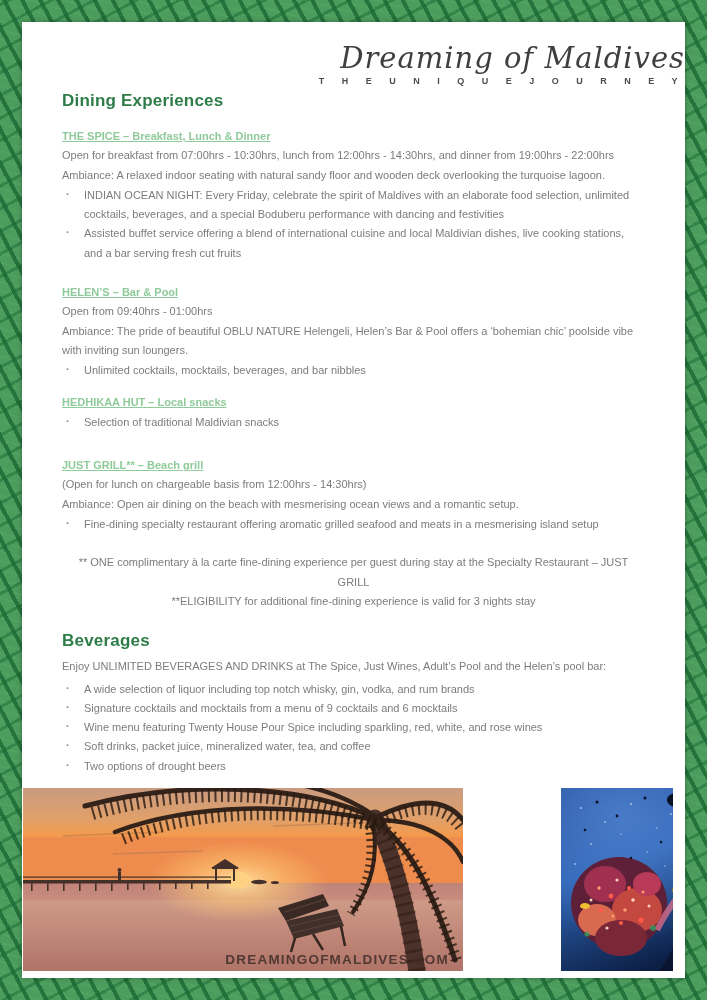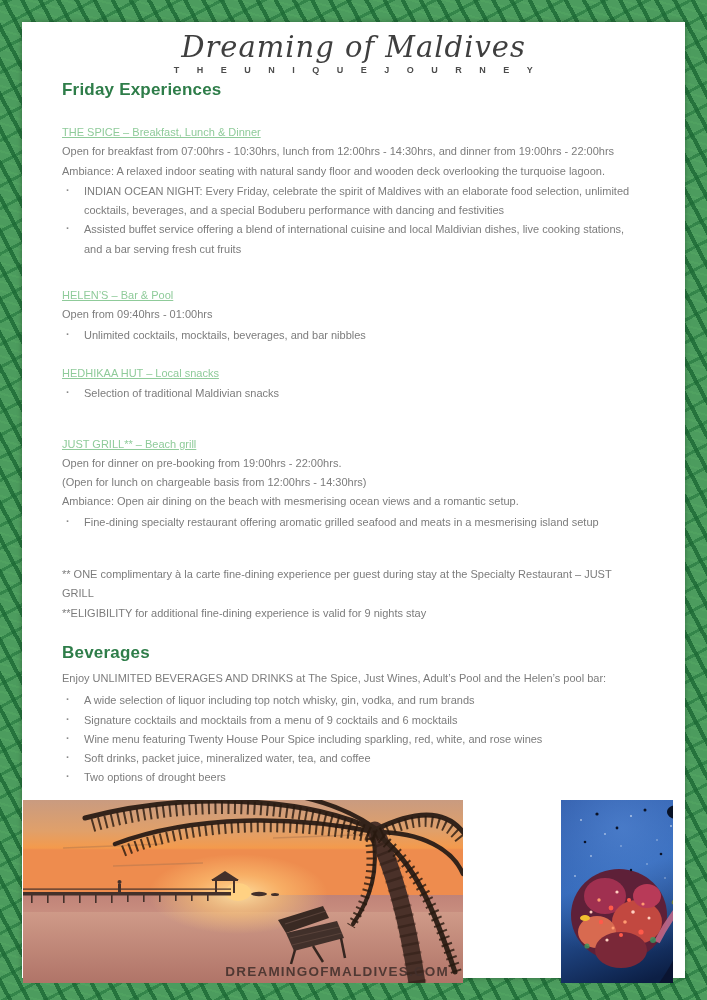--- a/index.html
+++ b/index.html
@@ -9,50 +9,50 @@
     background-color:#4c9c5e;
     background-image:
       repeating-linear-gradient(62deg, rgba(27,104,52,0) 0 7px, rgba(27,104,52,.8) 7px 11px, rgba(27,104,52,0) 11px 16px),
       repeating-linear-gradient(-28deg, rgba(30,112,56,0) 0 9px, rgba(30,112,56,.55) 9px 12px, rgba(30,112,56,0) 12px 20px),
       repeating-linear-gradient(15deg, rgba(86,170,100,.4) 0 2px, transparent 2px 9px);
   }
   .page{
     position:absolute;left:22px;top:22px;width:663px;height:956px;
     background:#ffffff;box-shadow:0 0 5px rgba(0,0,0,.3);
   }
-  .logo-wrap{text-align:center;margin-top:9px;}
+  .logo-wrap{text-align:right;margin-top:20px;}
   .logo-script{
     font-family:"DejaVu Serif",serif;font-style:italic;
     font-size:29px;line-height:32px;color:#3f3f3f;letter-spacing:1px;
   }
   .logo-tagline{
     font-size:9px;line-height:12px;color:#4d4d4d;letter-spacing:7.5px;
     font-weight:bold;margin-top:1px;padding-left:7px;
   }
   .content{padding:0 40px;color:#7c7c7c;font-size:11px;line-height:19.3px;}
   .section-title{
     font-size:17px;line-height:20px;font-weight:bold;color:#2e7d49;
     margin:4px 0 0 0;letter-spacing:.2px;
   }
   .venue{margin-top:18px;}
   .venue.mt-a{margin-top:16px;}
   .venue.mt-b{margin-top:20px;}
   .venue.mt-c{margin-top:12px;}
   .venue.mt-d{margin-top:24px;}
   .venue-heading{
-    color:#8fcb9a;font-weight:normal;text-decoration:underline;
-    display:inline-block;cursor:pointer;margin-top:7px;
+    color:#8fcb9a;font-weight:bold;text-decoration:underline;
+    display:inline-block;cursor:pointer;
   }
   .venue p{margin:0;}
   ul.bullets{list-style:none;margin:1px 0 0 0;padding:0;}
   ul.bullets li{position:relative;padding-left:22px;}
   ul.bullets li::before{
     content:"·";position:absolute;left:4px;top:-1px;font-weight:bold;color:#8a8a8a;
   }
-  .notes{margin-top:33px;}
+  .notes{margin-top:19px;text-align:center;}
   .notes p{margin:0;}
   .bev-title{margin-top:20px;}
   .bev-intro{margin:6px 0 0 0;}
   .bev-bullets{margin-top:3px !important;}
   .photos{
     display:flex;gap:8px;margin:12px 12px 0 1px;height:183px;
   }
   .photo{height:183px;overflow:hidden;}
   .photo svg{display:block;}
   .photo-left{width:530px;}
@@ -63,60 +63,60 @@
 
 <div class="page">
 
   <div class="logo-wrap">
     <div class="logo-script">Dreaming of Maldives</div>
     <div class="logo-tagline">T H E   U N I Q U E   J O U R N E Y</div>
   </div>
 
   <div class="content">
 
-    <h1 class="section-title">Friday Experiences</h1>
+    <h1 class="section-title">Dining Experiences</h1>
 
     <div class="venue mt-a">
       <span class="venue-heading">THE SPICE – Breakfast, Lunch &amp; Dinner</span>
       <p>Open for breakfast from 07:00hrs - 10:30hrs, lunch from 12:00hrs - 14:30hrs, and dinner from 19:00hrs - 22:00hrs</p>
       <p>Ambiance: A relaxed indoor seating with natural sandy floor and wooden deck overlooking the turquoise lagoon.</p>
       <ul class="bullets">
         <li>INDIAN OCEAN NIGHT: Every Friday, celebrate the spirit of Maldives with an elaborate food selection, unlimited cocktails, beverages, and a special Boduberu performance with dancing and festivities</li>
         <li>Assisted buffet service offering a blend of international cuisine and local Maldivian dishes, live cooking stations, and a bar serving fresh cut fruits</li>
       </ul>
     </div>
 
     <div class="venue mt-b">
       <span class="venue-heading">HELEN’S – Bar &amp; Pool</span>
       <p>Open from 09:40hrs - 01:00hrs</p>
+      <p>Ambiance: The pride of beautiful OBLU NATURE Helengeli, Helen’s Bar &amp; Pool offers a ‘bohemian chic’ poolside vibe with inviting sun loungers.</p>
       <ul class="bullets">
         <li>Unlimited cocktails, mocktails, beverages, and bar nibbles</li>
       </ul>
     </div>
 
     <div class="venue mt-c">
       <span class="venue-heading">HEDHIKAA HUT – Local snacks</span>
       <ul class="bullets">
         <li>Selection of traditional Maldivian snacks</li>
       </ul>
     </div>
 
     <div class="venue mt-d">
       <span class="venue-heading">JUST GRILL** – Beach grill</span>
-      <p>Open for dinner on pre-booking from 19:00hrs - 22:00hrs.</p>
       <p>(Open for lunch on chargeable basis from 12:00hrs - 14:30hrs)</p>
       <p>Ambiance: Open air dining on the beach with mesmerising ocean views and a romantic setup.</p>
       <ul class="bullets">
         <li>Fine-dining specialty restaurant offering aromatic grilled seafood and meats in a mesmerising island setup</li>
       </ul>
     </div>
 
     <div class="notes">
       <p>** ONE complimentary à la carte fine-dining experience per guest during stay at the Specialty Restaurant – JUST GRILL</p>
-      <p>**ELIGIBILITY for additional fine-dining experience is valid for 9 nights stay</p>
+      <p>**ELIGIBILITY for additional fine-dining experience is valid for 3 nights stay</p>
     </div>
 
     <h1 class="section-title bev-title">Beverages</h1>
     <p class="bev-intro">Enjoy UNLIMITED BEVERAGES AND DRINKS at The Spice, Just Wines, Adult’s Pool and the Helen’s pool bar:</p>
     <ul class="bullets bev-bullets">
       <li>A wide selection of liquor including top notch whisky, gin, vodka, and rum brands</li>
       <li>Signature cocktails and mocktails from a menu of 9 cocktails and 6 mocktails</li>
       <li>Wine menu featuring Twenty House Pour Spice including sparkling, red, white, and rose wines</li>
       <li>Soft drinks, packet juice, mineralized water, tea, and coffee</li>
       <li>Two options of drought beers</li>

